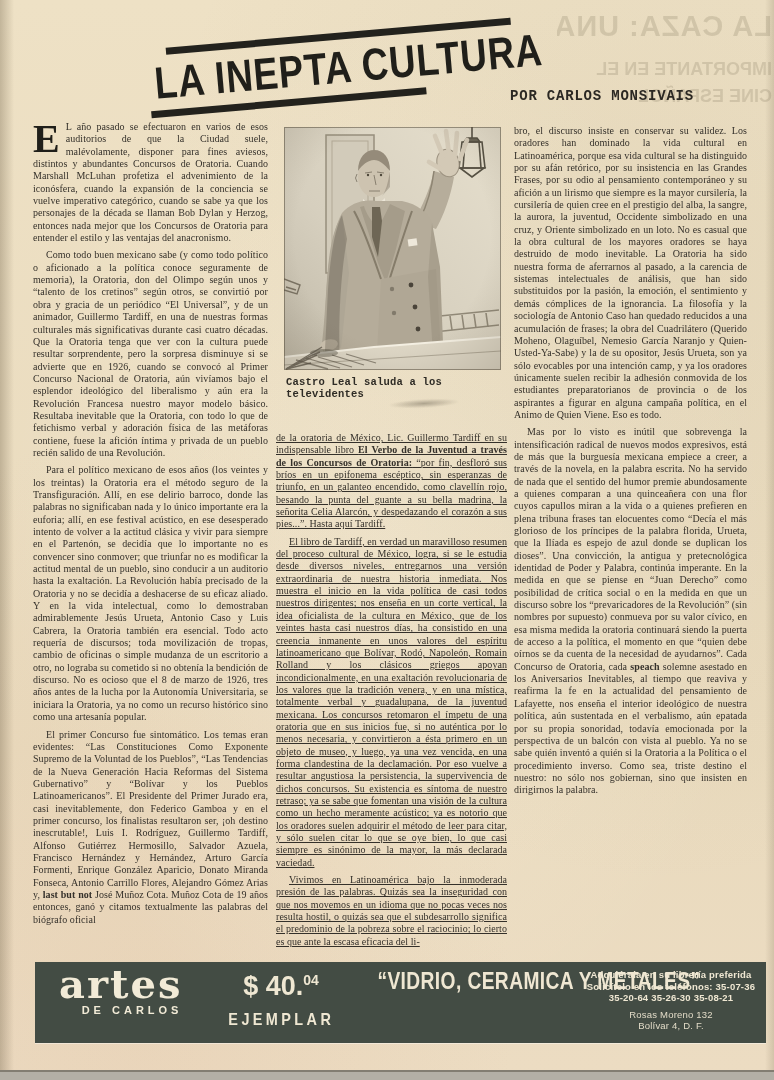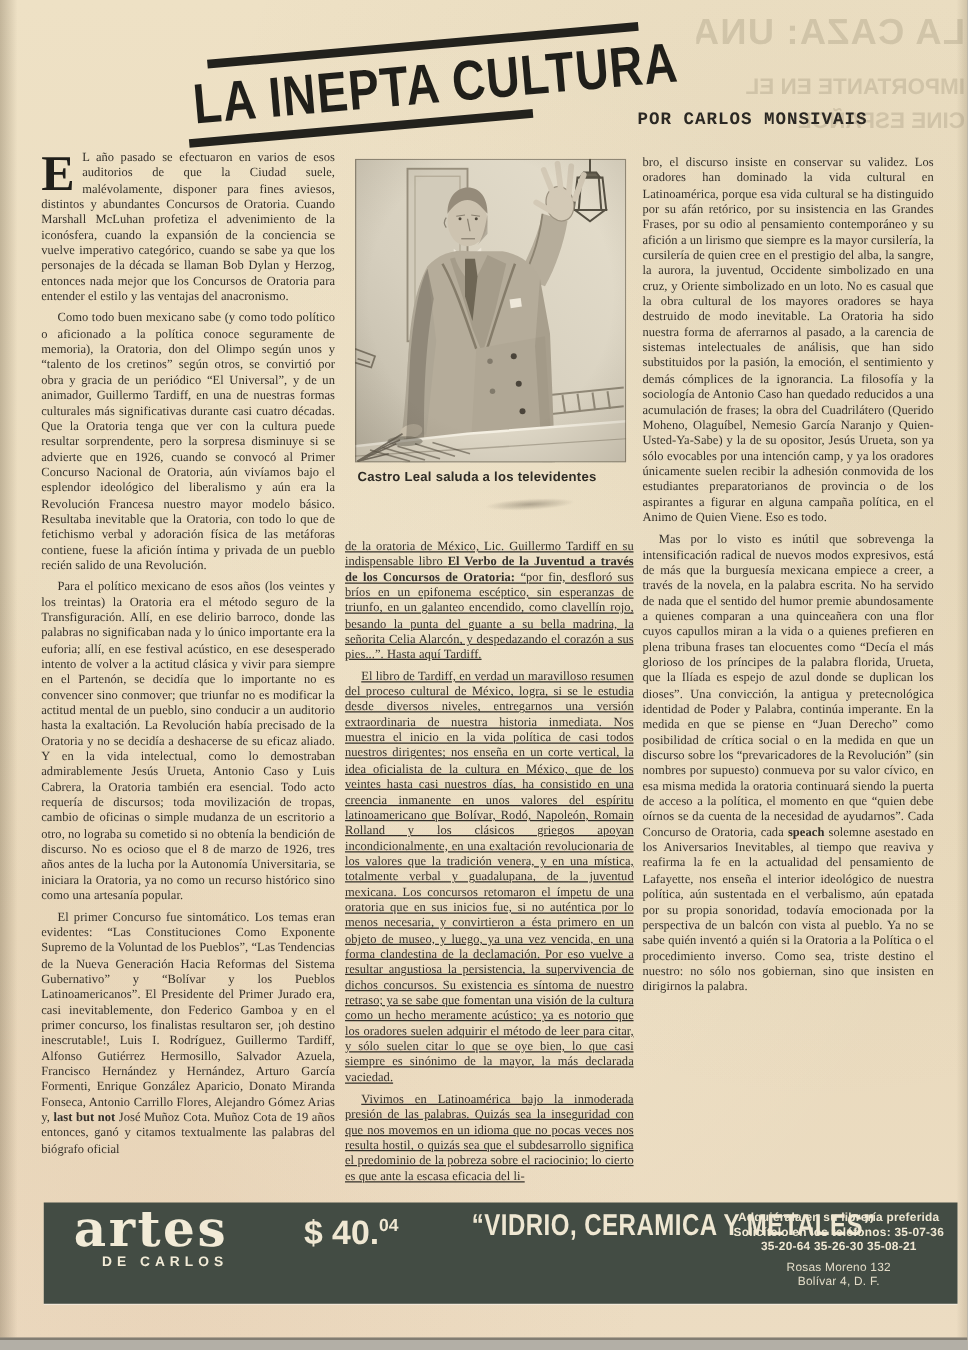--- a/index.html
+++ b/index.html
@@ -54,21 +54,21 @@
   .col3{left:514px;top:125px;width:233px;height:826px;}
   .para{margin:0 0 5px 0;}
   .para.ind{text-indent:13px;}
   .b{font-weight:bold;}
   .dropcap{float:left;font-family:"Liberation Serif",serif;font-weight:bold;
     font-size:40px;line-height:33px;padding:1px 6px 0 0;color:#201f1a;}
 
   
   .figure{position:absolute;left:284px;top:127px;width:217px;margin:0;}
   .photo{width:217px;height:243px;}
-  .caption{margin-top:6px;font-family:Liberation Sans, sans-serif;font-weight:bold;
+  .caption{margin-top:6px;font-family:Liberation Mono, monospace;font-weight:bold;
     font-size:10.5px;color:#2e2b25;letter-spacing:.2px;padding-left:2px;}
   .smudge{position:absolute;left:104px;top:272px;width:72px;height:9px;border-radius:50%;
     background:radial-gradient(ellipse,rgba(74,66,52,.38),rgba(74,66,52,0) 70%);
     transform:rotate(-3deg);filter:blur(.5px);}
 
   
   .ad{position:absolute;left:35px;top:962px;width:731px;height:81px;
     background:#434c44;color:#efe7d2;overflow:hidden;
     box-shadow:0 1px 0 rgba(255,255,255,.4);}
   .ad *{font-family:"Liberation Sans",sans-serif;}
@@ -261,20 +261,21 @@
       <p class="para ind"><span>Mas por lo visto es inútil que sobrevenga la intensificación radical de nuevos modos expresivos, está de más que la burguesía mexicana empiece a creer, a través de la novela, en la palabra escrita. No ha servido de nada que el sentido del humor premie abundosamente a quienes comparan a una quinceañera con una flor cuyos capullos miran a la vida o a quienes prefieren en plena tribuna frases tan elocuentes como “Decía el más glorioso de los príncipes de la palabra florida, Urueta, que la Ilíada es espejo de azul donde se duplican los dioses”. Una convicción, la antigua y pretecnológica identidad de Poder y Palabra, continúa imperante. En la medida en que se piense en “Juan Derecho” como posibilidad de crítica social o en la medida en que un discurso sobre los “prevaricadores de la Revolución” (sin nombres por supuesto) conmueva por su valor cívico, en esa misma medida la oratoria continuará siendo la puerta de acceso a la política, el momento en que “quien debe oírnos se da cuenta de la necesidad de ayudarnos”. Cada Concurso de Oratoria, cada </span><span class="b">speach</span><span> solemne asestado en los Aniversarios Inevitables, al tiempo que reaviva y reafirma la fe en la actualidad del pensamiento de Lafayette, nos enseña el interior ideológico de nuestra política, aún sustentada en el verbalismo, aún epatada por su propia sonoridad, todavía emocionada por la perspectiva de un balcón con vista al pueblo. Ya no se sabe quién inventó a quién si la Oratoria a la Política o el procedimiento inverso. Como sea, triste destino el nuestro: no sólo nos gobiernan, sino que insisten en dirigirnos la palabra.</span></p>
     </div>
 
   <div class="ad">
     <div class="ad-logo">
       <div class="ad-logo-name">artes</div>
       <div class="ad-logo-sub">DE CARLOS</div>
     </div>
     <div class="ad-price">
       <div class="ad-price-main"><span>$ 40.</span><sup>04</sup></div>
+      <div><span class="ad-price-unit">EJEMPLAR</span></div>
     </div>
     <div class="ad-head">
       <span class="ad-headline">“VIDRIO, CERAMICA Y METALES”</span>
     </div>
     <div class="ad-contact">
       <div>Adquiérala en su librería preferida</div>
       <div>Solicítelo en los teléfonos: 35-07-36</div>
       <div>35-20-64  35-26-30  35-08-21</div>
       <div class="ad-address">
         <div>Rosas Moreno 132</div>

